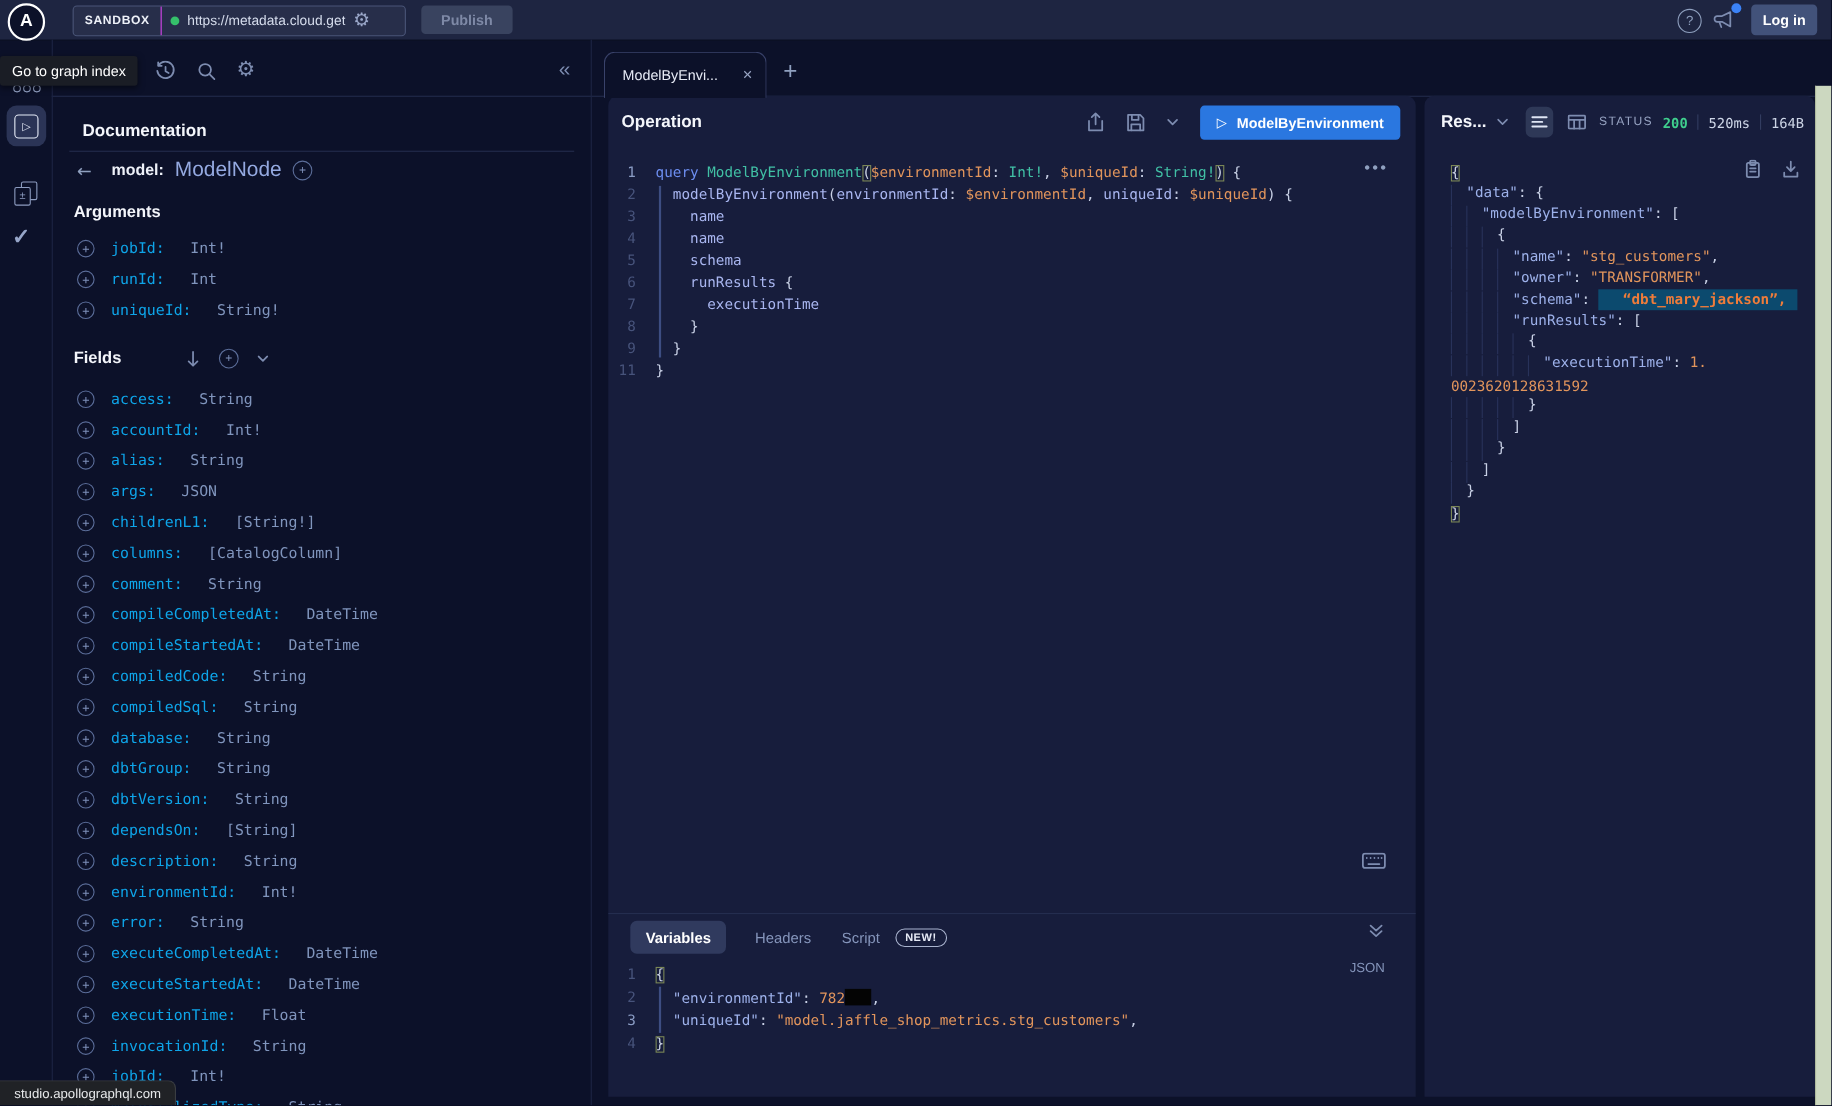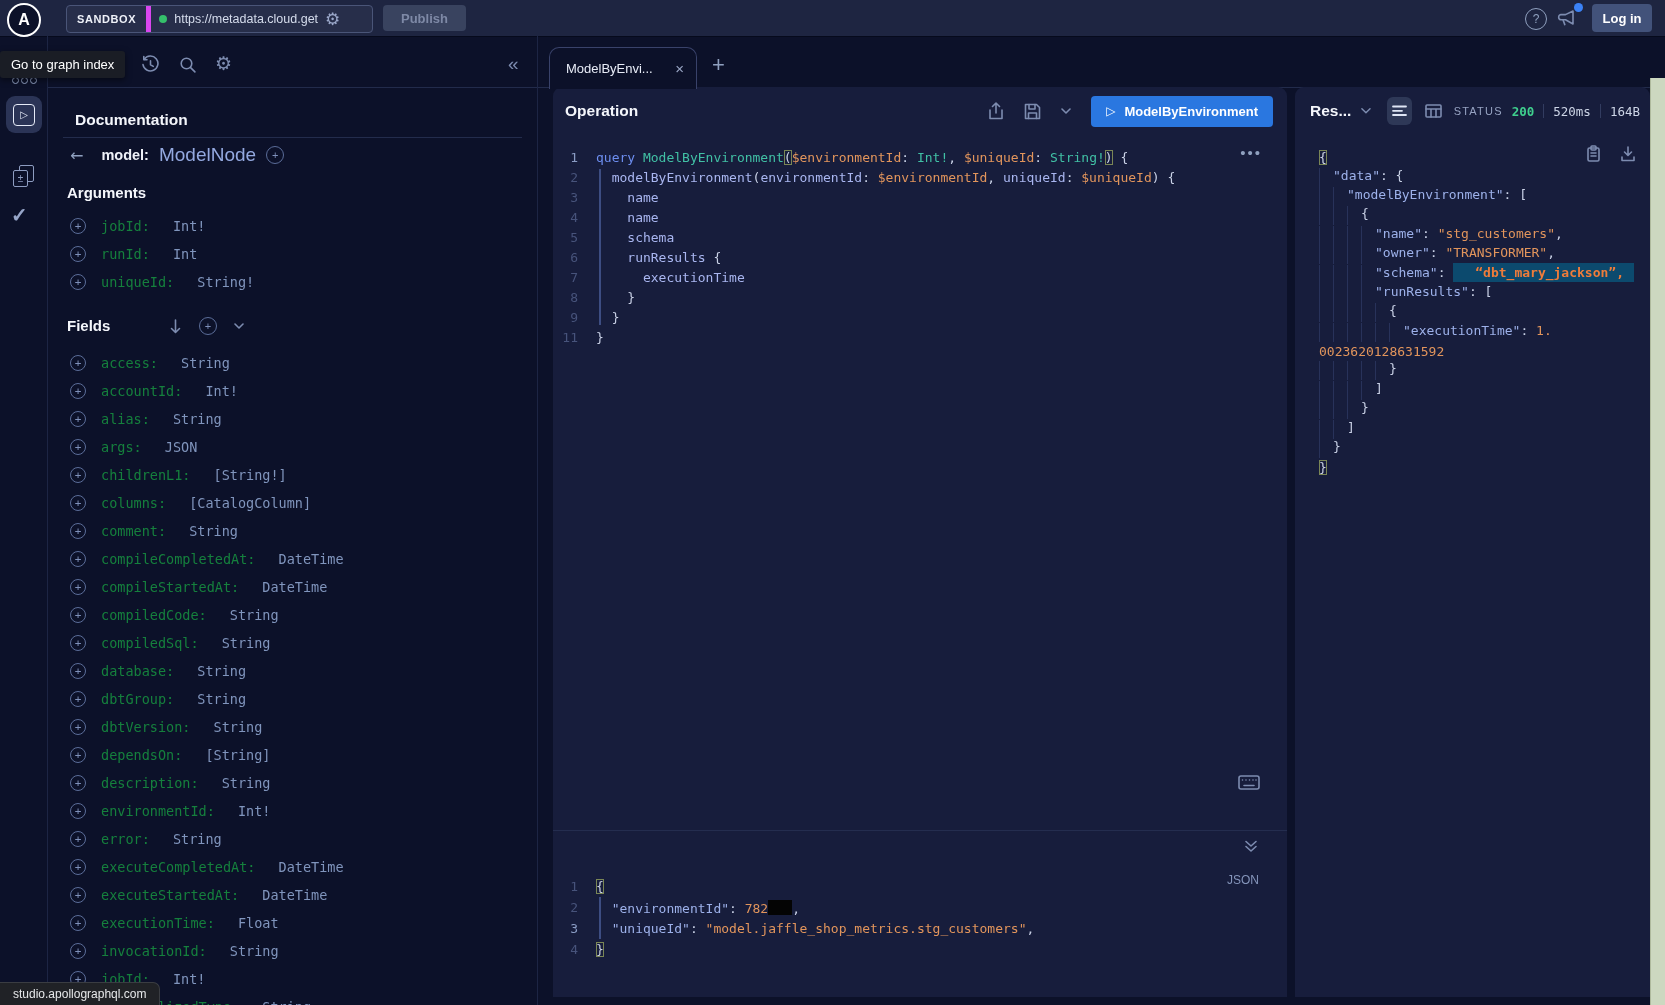--- a/index.html
+++ b/index.html
@@ -8,21 +8,21 @@
   svg{display:block;}
 
   
   .topbar{position:absolute;left:0;top:0;width:1665px;height:36px;background:#1e2541;
     display:flex;align-items:center;border-bottom:1px solid #060a1c;}
   .logo{position:absolute;left:7px;top:3px;width:30px;height:30px;border:2.5px solid #fff;
     border-radius:50%;display:flex;align-items:center;justify-content:center;
     font-weight:700;font-size:16px;color:#fff;background:#0c1129;}
   .chipgroup{position:absolute;left:66px;top:5px;height:26px;display:flex;
     border:1px solid #4a5578;border-radius:4px;background:#272e4a;}
-  .sandbox-cell{display:flex;align-items:center;padding:0 10px;border-right:5px solid #d946ef;
+  .sandbox-cell{display:flex;align-items:center;padding:0 10px;border-right:1px solid #d946ef;
     font-size:11px;font-weight:700;letter-spacing:.6px;color:#eef1f8;}
   .url-cell{display:flex;align-items:center;gap:7px;padding:0 8px;width:205px;overflow:hidden;}
   .greendot{width:8px;height:8px;border-radius:50%;background:#35c06b;flex:none;}
   .urltext{font-size:12.5px;color:#d5dcec;white-space:nowrap;overflow:hidden;}
   .gear{font-family:"DejaVu Sans",sans-serif;color:#9aa7c9;font-size:17px;line-height:1;}
   .publish-btn{position:absolute;left:357px;top:5px;height:26px;padding:0 18px;display:flex;
     align-items:center;background:#39435f;border-radius:4px;font-size:13px;font-weight:700;color:#7e89a6;margin-left:26px;}
   .help-icon{position:absolute;left:1525px;top:8px;width:20px;height:20px;border:1.6px solid #8fa0bf;
     border-radius:50%;display:flex;align-items:center;justify-content:center;font-size:12px;color:#8fa0bf;}
   .mega{position:absolute;left:1556px;top:7px;}
@@ -70,21 +70,21 @@
   .model-row{position:absolute;left:23px;top:54px;height:26px;display:flex;align-items:center;gap:10px;}
   .backarrow{font-size:16px;color:#8fa0bf;font-family:"DejaVu Sans",sans-serif;}
   .model-label{font-size:14.5px;font-weight:700;color:#eef1f8;margin-left:8px;}
   .model-type{font-size:19px;color:#94a9e0;}
   .sec-head{position:absolute;font-size:15px;font-weight:700;color:#f4f6fb;text-align:center;}
   .plus-circle{display:inline-flex;width:16px;height:16px;border:1.2px solid #5b6d99;border-radius:50%;
     align-items:center;justify-content:center;font-size:11px;color:#7e90ba;flex:none;box-sizing:border-box;}
   .doc-rows{position:absolute;left:23px;width:460px;}
   .doc-row{height:28px;display:flex;align-items:center;gap:15px;
     font-family:"DejaVu Sans Mono",monospace;font-size:13.5px;}
-  .fname{color:#15803d;white-space:pre;}
+  .fname{color:#0ea5e9;white-space:pre;}
   .ftype{color:#8095bd;white-space:pre;}
   .fields-tools{position:absolute;left:120px;top:317px;display:flex;align-items:center;gap:17px;color:#8fa0bf;}
 
   
   .card{position:absolute;top:87px;background:#171d3c;border-radius:9px 9px 0 0;}
   .op-card{left:553px;width:734px;height:910px;}
   .resp-card{left:1295px;width:355px;height:910px;}
   .card-head{position:absolute;left:0;top:0;right:0;height:48px;display:flex;align-items:center;}
   .card-title{font-size:15.5px;font-weight:700;color:#f4f6fb;}
   .run-btn{display:flex;align-items:center;gap:9px;height:31px;padding:0 15px;background:#2a77e0;
@@ -447,20 +447,26 @@
     <div class="scope-line" style="top:82px;height:156px;"></div>
 
     <div class="kbd-icon">
       <svg width="22" height="15" viewBox="0 0 22 15">
           <rect class="icon-stroke" x="1" y="1" width="20" height="13" rx="2"></rect>
           <path class="icon-stroke" d="M4.5 5h.01M8 5h.01M11.5 5h.01M15 5h.01M18 5h.01M6 10.5h10" stroke-width="1.4"></path>
         </svg>
     </div>
     <div class="op-divider"></div>
 
+    <div class="vars-tabs">
+      <div class="vtab-active">Variables</div>
+      <div class="vtab" style="margin-left:26px;">Headers</div>
+      <div class="vtab" style="margin-left:28px;">Script</div>
+      <div class="new-badge">NEW!</div>
+    </div>
     <div class="dbl-chev">
       <svg width="14" height="14" viewBox="0 0 14 14">
           <path class="icon-stroke" d="M2 2.5l5 4.5 5-4.5M2 7.5l5 4.5 5-4.5"></path>
         </svg>
     </div>
     <div class="json-label">JSON</div>
     <div class="code vars-code">
         <div class="cl">
           <span class="ln">1</span>
           <span class="cb"><span class="tk-brk">{</span></span>

